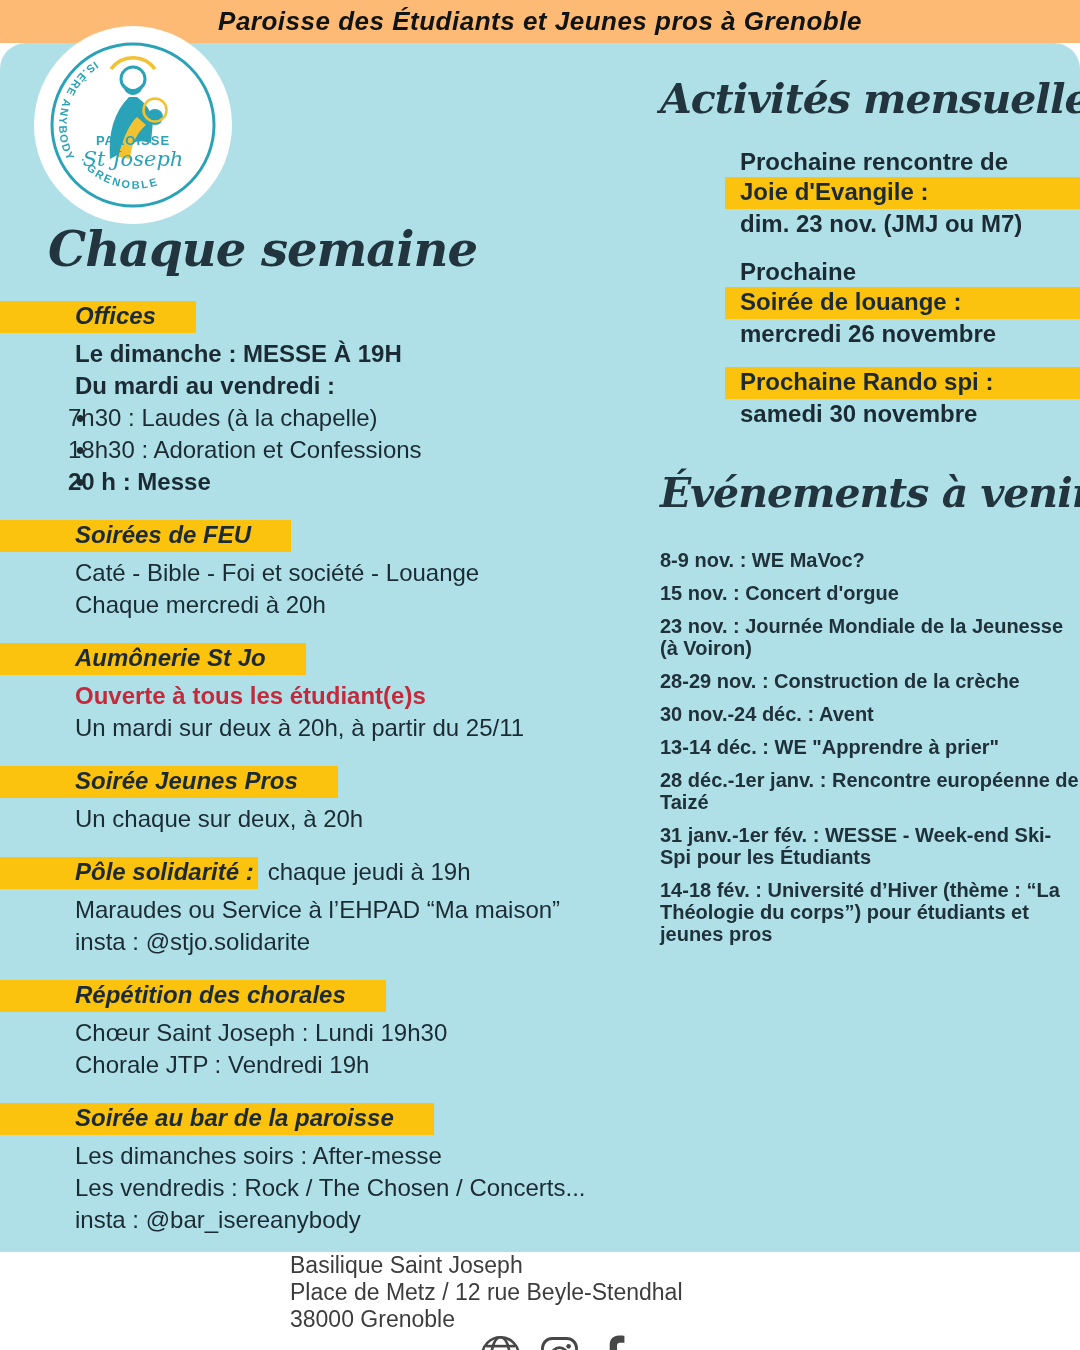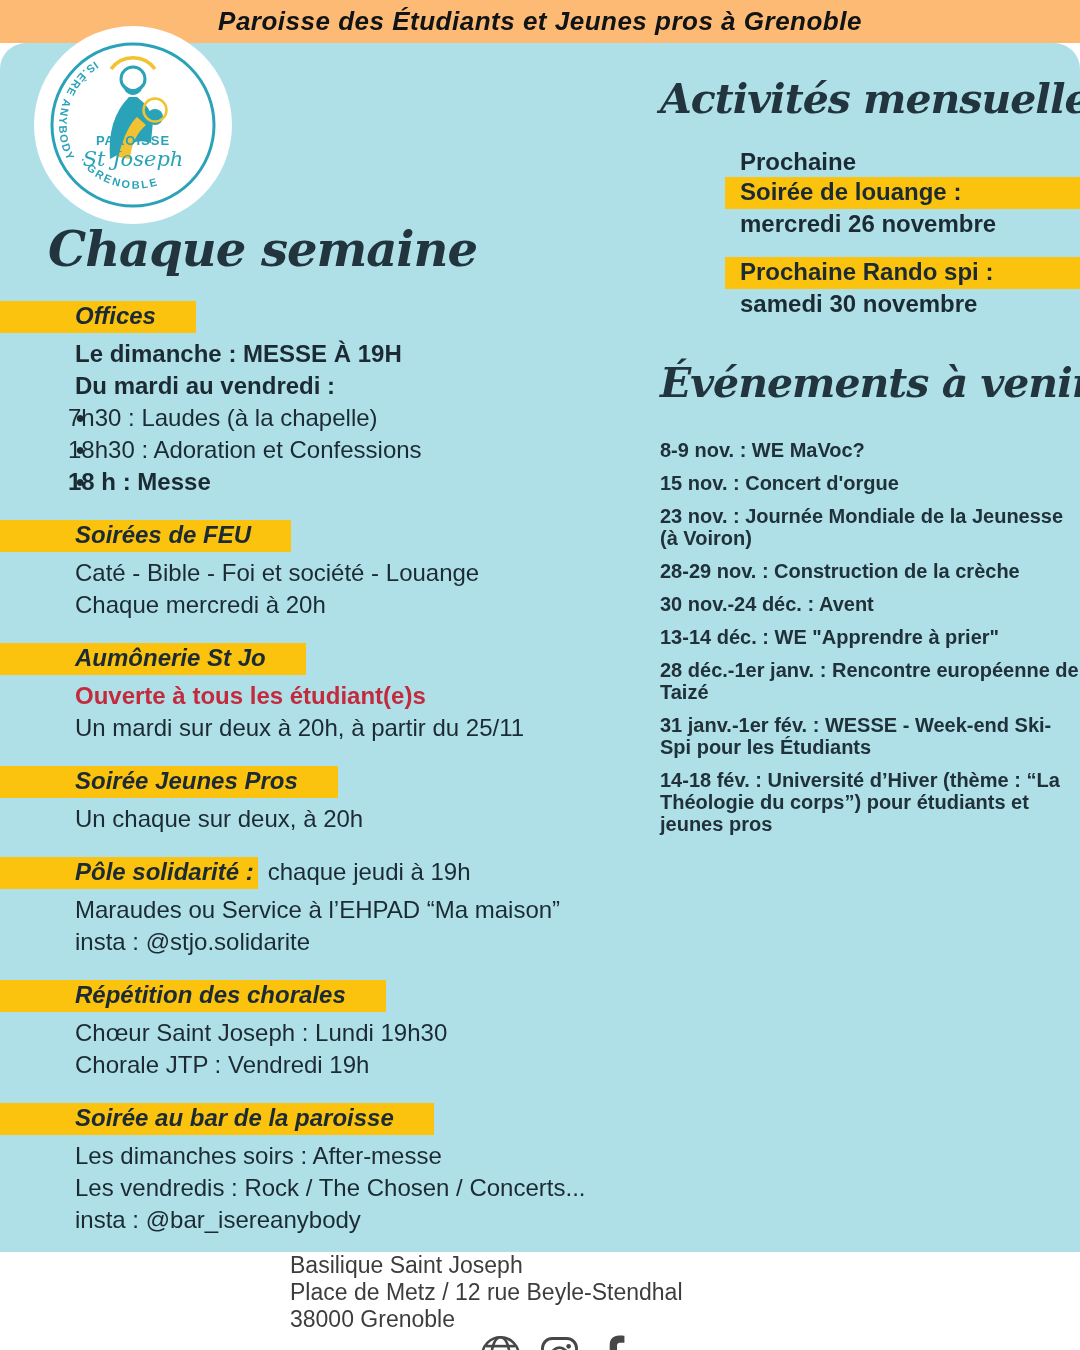--- a/index.html
+++ b/index.html
@@ -85,21 +85,21 @@
     <h1 class="script h-weekly">Chaque semaine</h1>
 
     <div class="left-col">
 
       <section class="sec">
         <div class="bar-row"><span class="bar">Offices</span></div>
         <div class="line b">Le dimanche : MESSE À 19H</div>
         <div class="line b">Du mardi au vendredi :</div>
         <div class="line bullet">7h30 : Laudes (à la chapelle)</div>
         <div class="line bullet">18h30 : Adoration et Confessions</div>
-        <div class="line bullet b">18 h : Messe</div>
+        <div class="line bullet b">20 h : Messe</div>
       </section>
 
       <section class="sec">
         <div class="bar-row"><span class="bar">Soirées de FEU</span></div>
         <div class="line">Caté - Bible - Foi et société - Louange</div>
         <div class="line">Chaque mercredi à 20h</div>
       </section>
 
       <section class="sec">
         <div class="bar-row"><span class="bar">Aumônerie St Jo</span></div>
@@ -133,20 +133,25 @@
         <div class="line">insta : @bar_isereanybody</div>
       </section>
 
     </div>
 
     <div class="right-col">
 
       <h1 class="script h-right">Activités mensuelles</h1>
 
       <div class="monthly">
+        <div class="m-item">
+          <div class="m-intro">Prochaine rencontre de</div>
+          <div class="m-bar">Joie d'Evangile :</div>
+          <div class="m-date">dim. 23 nov. (JMJ ou M7)</div>
+        </div>
         <div class="m-item">
           <div class="m-intro">Prochaine</div>
           <div class="m-bar">Soirée de louange :</div>
           <div class="m-date">mercredi 26 novembre</div>
         </div>
         <div class="m-item">
           <div class="m-bar">Prochaine Rando spi :</div>
           <div class="m-date">samedi 30 novembre</div>
         </div>
       </div>

